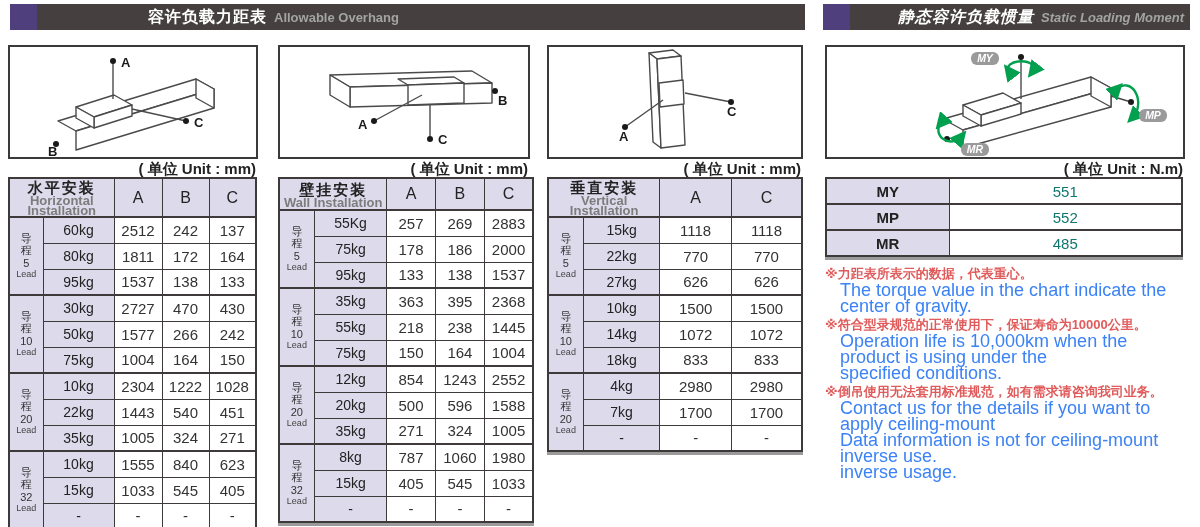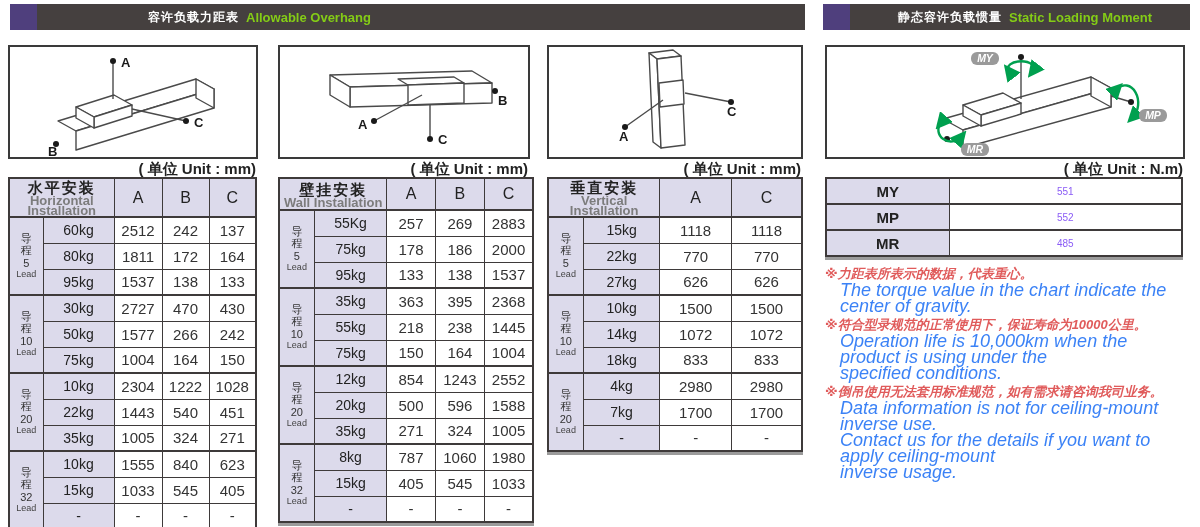--- a/index.html
+++ b/index.html
@@ -2,25 +2,25 @@
 <html><head>
 <meta charset="utf-8">
 <style>
   * { margin:0; padding:0; box-sizing:border-box; }
   body { background:#ffffff; font-family:"Liberation Sans","DejaVu Sans",sans-serif; }
   .canvas { position:relative; width:1200px; height:527px; background:#fff; overflow:hidden; }
 
   
   .tbar { position:absolute; top:4px; height:26px; background:#45403f; display:flex; align-items:center; }
   .tbar .psq { width:27px; height:26px; background:#4f3f7d; flex:0 0 27px; }
-  .tbar .zh { color:#fff; font-size:12px; font-weight:bold; letter-spacing:1px; }
-  .tbar .en { color:#84cc16; font-size:13px; font-weight:bold; margin-left:7px; }
+  .tbar .zh { color:#fff; font-size:16px; font-weight:bold; letter-spacing:1px; }
+  .tbar .en { color:#a3a3a3; font-size:13px; font-weight:bold; margin-left:7px; }
   #bar-left  { left:10px; width:795px; }
   #bar-left  .zh { margin-left:111px; }
-  #bar-right { left:823px; width:367px; }
+  #bar-right { left:823px; width:367px;font-style:italic; }
   #bar-right .zh { margin-left:48px; }
 
   
   .col { position:absolute; top:0; height:527px; }
   #col1 { left:8px;   width:250px; }
   #col2 { left:278px; width:252px; }
   #col3 { left:547px; width:256px; }
   #col4 { left:823px; width:367px; }
 
   .dbox { position:absolute; top:45px; left:0; right:0; height:114px; border:2px solid #3a3a3a; background:#fff; }
@@ -45,24 +45,24 @@
   td.lead .lnum{ font-size:11px; line-height:12.5px; color:#333; }
   td.lead .len { font-size:9px;  line-height:11px;   color:#444; }
   td.load { background:#dcdaeb; font-size:14px; color:#222; }
   td.val  { background:#fff; font-size:15px; color:#333; }
 
   
   #mtable { left:2px; width:358px; border:2px solid #3e3a3a; }
   #mtable tr { height:26px; }
   #mtable td { border:1px solid #3e3a3a; border-top-width:2px; }
   #mtable .mlabel { background:#dcdaeb; font-size:15px; font-weight:bold; color:#222; }
-  #mtable .mval   { background:#fff; font-size:10px; color:#8b5cf6; }
+  #mtable .mval   { background:#fff; font-size:15px; color:#0f766e; }
 
   
-  #notes { position:absolute; top:263px; left:2px; right:16px;font-style:italic; }
+  #notes { position:absolute; top:263px; left:2px; right:16px; }
   .note-zh { color:#e05b5b; font-size:13px; font-weight:bold; line-height:17px; margin-top:2px; }
   .note-en { color:#3b82f6; font-size:18px; line-height:16px; padding-left:15px; }
 
   
   svg { display:block; }
   .ln  { fill:none; stroke:#4a4a4a; stroke-width:1.4; stroke-linejoin:round; }
   .lnf { fill:#ffffff; stroke:#4a4a4a; stroke-width:1.4; stroke-linejoin:round; }
   .dot { fill:#1a1a1a; }
   .ptl { font-size:13px; font-weight:bold; fill:#1a1a1a; }
   .garc { fill:none; stroke:#00a04f; stroke-width:2.4; stroke-linecap:round; }
@@ -524,19 +524,19 @@
     </tbody>
       </table>
 
     <div id="notes">
         <div class="note-zh">※力距表所表示的数据，代表重心。</div>
         <div class="note-en">The torque value in the chart indicate the center of gravity.</div>
         <div class="note-zh">※符合型录规范的正常使用下，保证寿命为10000公里。</div>
         <div class="note-en">Operation life is 10,000km when the product is using under the</div>
         <div class="note-en">specified conditions.</div>
         <div class="note-zh">※倒吊使用无法套用标准规范，如有需求请咨询我司业务。</div>
+        <div class="note-en">Contact us for the details if you want to apply ceiling-mount</div>
         <div class="note-en">Data information is not for ceiling-mount inverse use.</div>
-        <div class="note-en">Contact us for the details if you want to apply ceiling-mount</div>
         <div class="note-en">inverse usage.</div>
       </div>
   </div>
 
 </div>
 
 </body></html>

